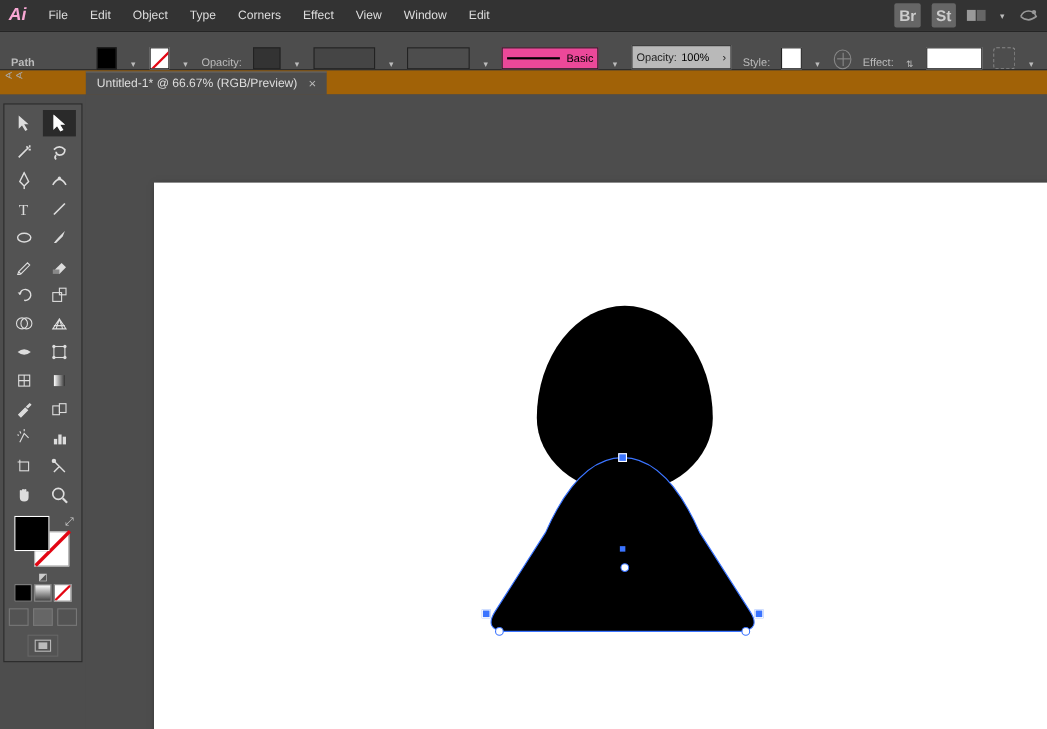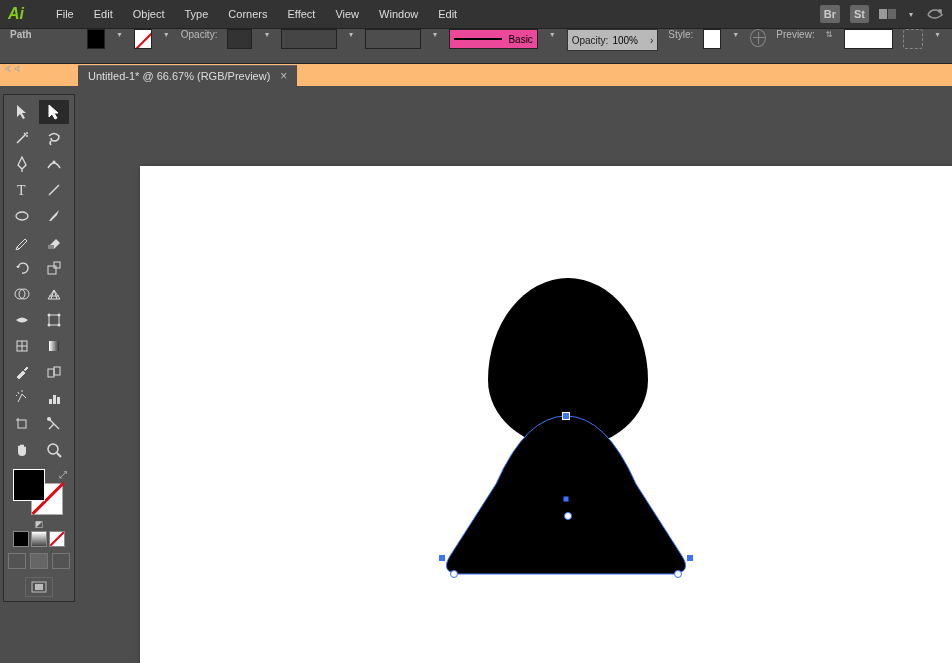--- a/index.html
+++ b/index.html
@@ -1,43 +1,43 @@
 <!DOCTYPE html>
 <html><head>
 <meta charset="utf-8">
 <style>
   html,body{margin:0;padding:0;width:952px;height:663px;background:#4a4a4a;font-family:Tahoma,Arial,sans-serif;font-size:11px;color:#ccc;overflow:hidden;user-select:none}
   .menubar{height:28px;background:#333;display:flex;align-items:center;padding:0 8px;gap:4px}
-  .ai-logo{color:#84cc16;font-weight:bold;font-size:16px;margin-right:20px;font-style:italic}
+  .ai-logo{color:#f9a8d4;font-weight:bold;font-size:16px;margin-right:8px;font-style:italic}
   .menu-item{color:#ddd;padding:4px 8px;cursor:default}
   .mb-right{margin-left:auto;display:flex;align-items:center;gap:10px}
-  .badge{background:#666;color:#ccc;font-size:11px;font-weight:bold;padding:3px 4px;border-radius:2px}
+  .badge{background:#666;color:#ccc;font-size:14px;font-weight:bold;padding:3px 4px;border-radius:2px}
   .seg{display:flex;gap:1px}
   .segbox{width:8px;height:10px;background:#999}
-  .control-bar{height:34px;background:#4d4d4d;border-top:1px solid #222;border-bottom:1px solid #222;display:flex;align-items:flex-start;padding:0 10px;gap:10px;font-size:10px;color:#bbb}
+  .control-bar{height:34px;background:#4d4d4d;border-top:1px solid #222;border-bottom:1px solid #222;display:flex;align-items:flex-end;padding:0 10px;gap:10px;font-size:10px;color:#bbb}
   .cb-label{font-weight:bold}
   .swatch{width:18px;height:18px;border:1px solid #222}
   .sw-black{background:#000}
   .sw-none{background:#fff;position:relative;overflow:hidden}
   .sw-none::after{content:"";position:absolute;left:-4px;top:8px;width:30px;height:2px;background:#e30613;transform:rotate(-45deg)}
   .dd{width:10px;height:10px;display:inline-flex;align-items:center;justify-content:center;color:#bbb;font-size:8px}
   .num-field{background:#333;border:1px solid #222;height:18px;width:26px}
   .stroke-box{width:60px;height:18px;background:#454545;border:1px solid #222}
   .opacity-box{width:60px;height:18px;background:#4d4d4d;border:1px solid #222}
   .profile-line{display:flex;align-items:center;gap:6px;background:#ec4899;color:#000;padding:1px 4px;height:16px;border:1px solid #222}
   .profile-line .line{width:48px;height:2px;background:#000}
   .opacity-wrap{display:flex;align-items:center;gap:4px;color:#222;background:#b9b9b9;padding:0 4px;height:20px;border:1px solid #333;font-weight:normal}
   .opacity-wrap .val{color:#000}
   .style-sw{width:18px;height:18px;background:#fff;border:1px solid #222}
   .globe{width:16px;height:16px;border:1px solid #888;border-radius:50%;position:relative}
   .globe::before{content:"";position:absolute;left:2px;top:7px;width:12px;height:1px;background:#888}
   .globe::after{content:"";position:absolute;left:7px;top:2px;width:1px;height:12px;background:#888}
   .corner-box{width:54px;height:18px;background:#fff;border:1px solid #222}
   .shape-mode{width:20px;height:18px;border:1px dashed #888;border-radius:3px;margin-left:auto}
-  .tab-strip{height:22px;background:#fdba74;display:flex;align-items:flex-end;padding-left:78px}
+  .tab-strip{height:22px;background:#a16207;display:flex;align-items:flex-end;padding-left:78px}
   .collapse-handle{position:absolute;left:4px;top:64px;color:#aaa;font-size:9px;letter-spacing:2px}
   .doc-tab{background:#4d4d4d;color:#ddd;padding:3px 10px;font-size:11px;display:flex;align-items:center;gap:10px;border-top:1px solid #666}
   .doc-tab .x{font-size:12px;color:#bbb;cursor:default}
   .work{position:absolute;left:0;top:86px;right:0;bottom:0;background:#4d4d4d}
   .toolbox{position:absolute;left:3px;top:8px;width:66px;background:#535353;border:1px solid #2a2a2a;padding:4px 2px}
   .tool-row{display:flex}
   .tool{width:30px;height:24px;display:flex;align-items:center;justify-content:center;color:#ddd;margin:1px;position:relative}
   .tool svg{display:block}
   .tool.selected{background:#2a2a2a}
   .fillstroke{position:relative;width:56px;height:44px;margin:6px auto 2px}
@@ -116,21 +116,21 @@
   <span class="dd">▾</span>
   <span class="opacity-wrap">
     <span>Opacity:</span>
     <span class="val">100%</span>
     <span style="margin-left:8px">›</span>
   </span>
   <span>Style:</span>
   <span class="style-sw"></span>
   <span class="dd">▾</span>
   <span class="globe"></span>
-  <span>Preview:</span>
+  <span>Effect:</span>
   <span class="dd">⇅</span>
   <span class="corner-box"></span>
   <span class="shape-mode"></span>
   <span class="dd">▾</span>
 </div>
 
 <span class="collapse-handle">∢∢</span>
 
 <div class="tab-strip">
   <div class="doc-tab">

